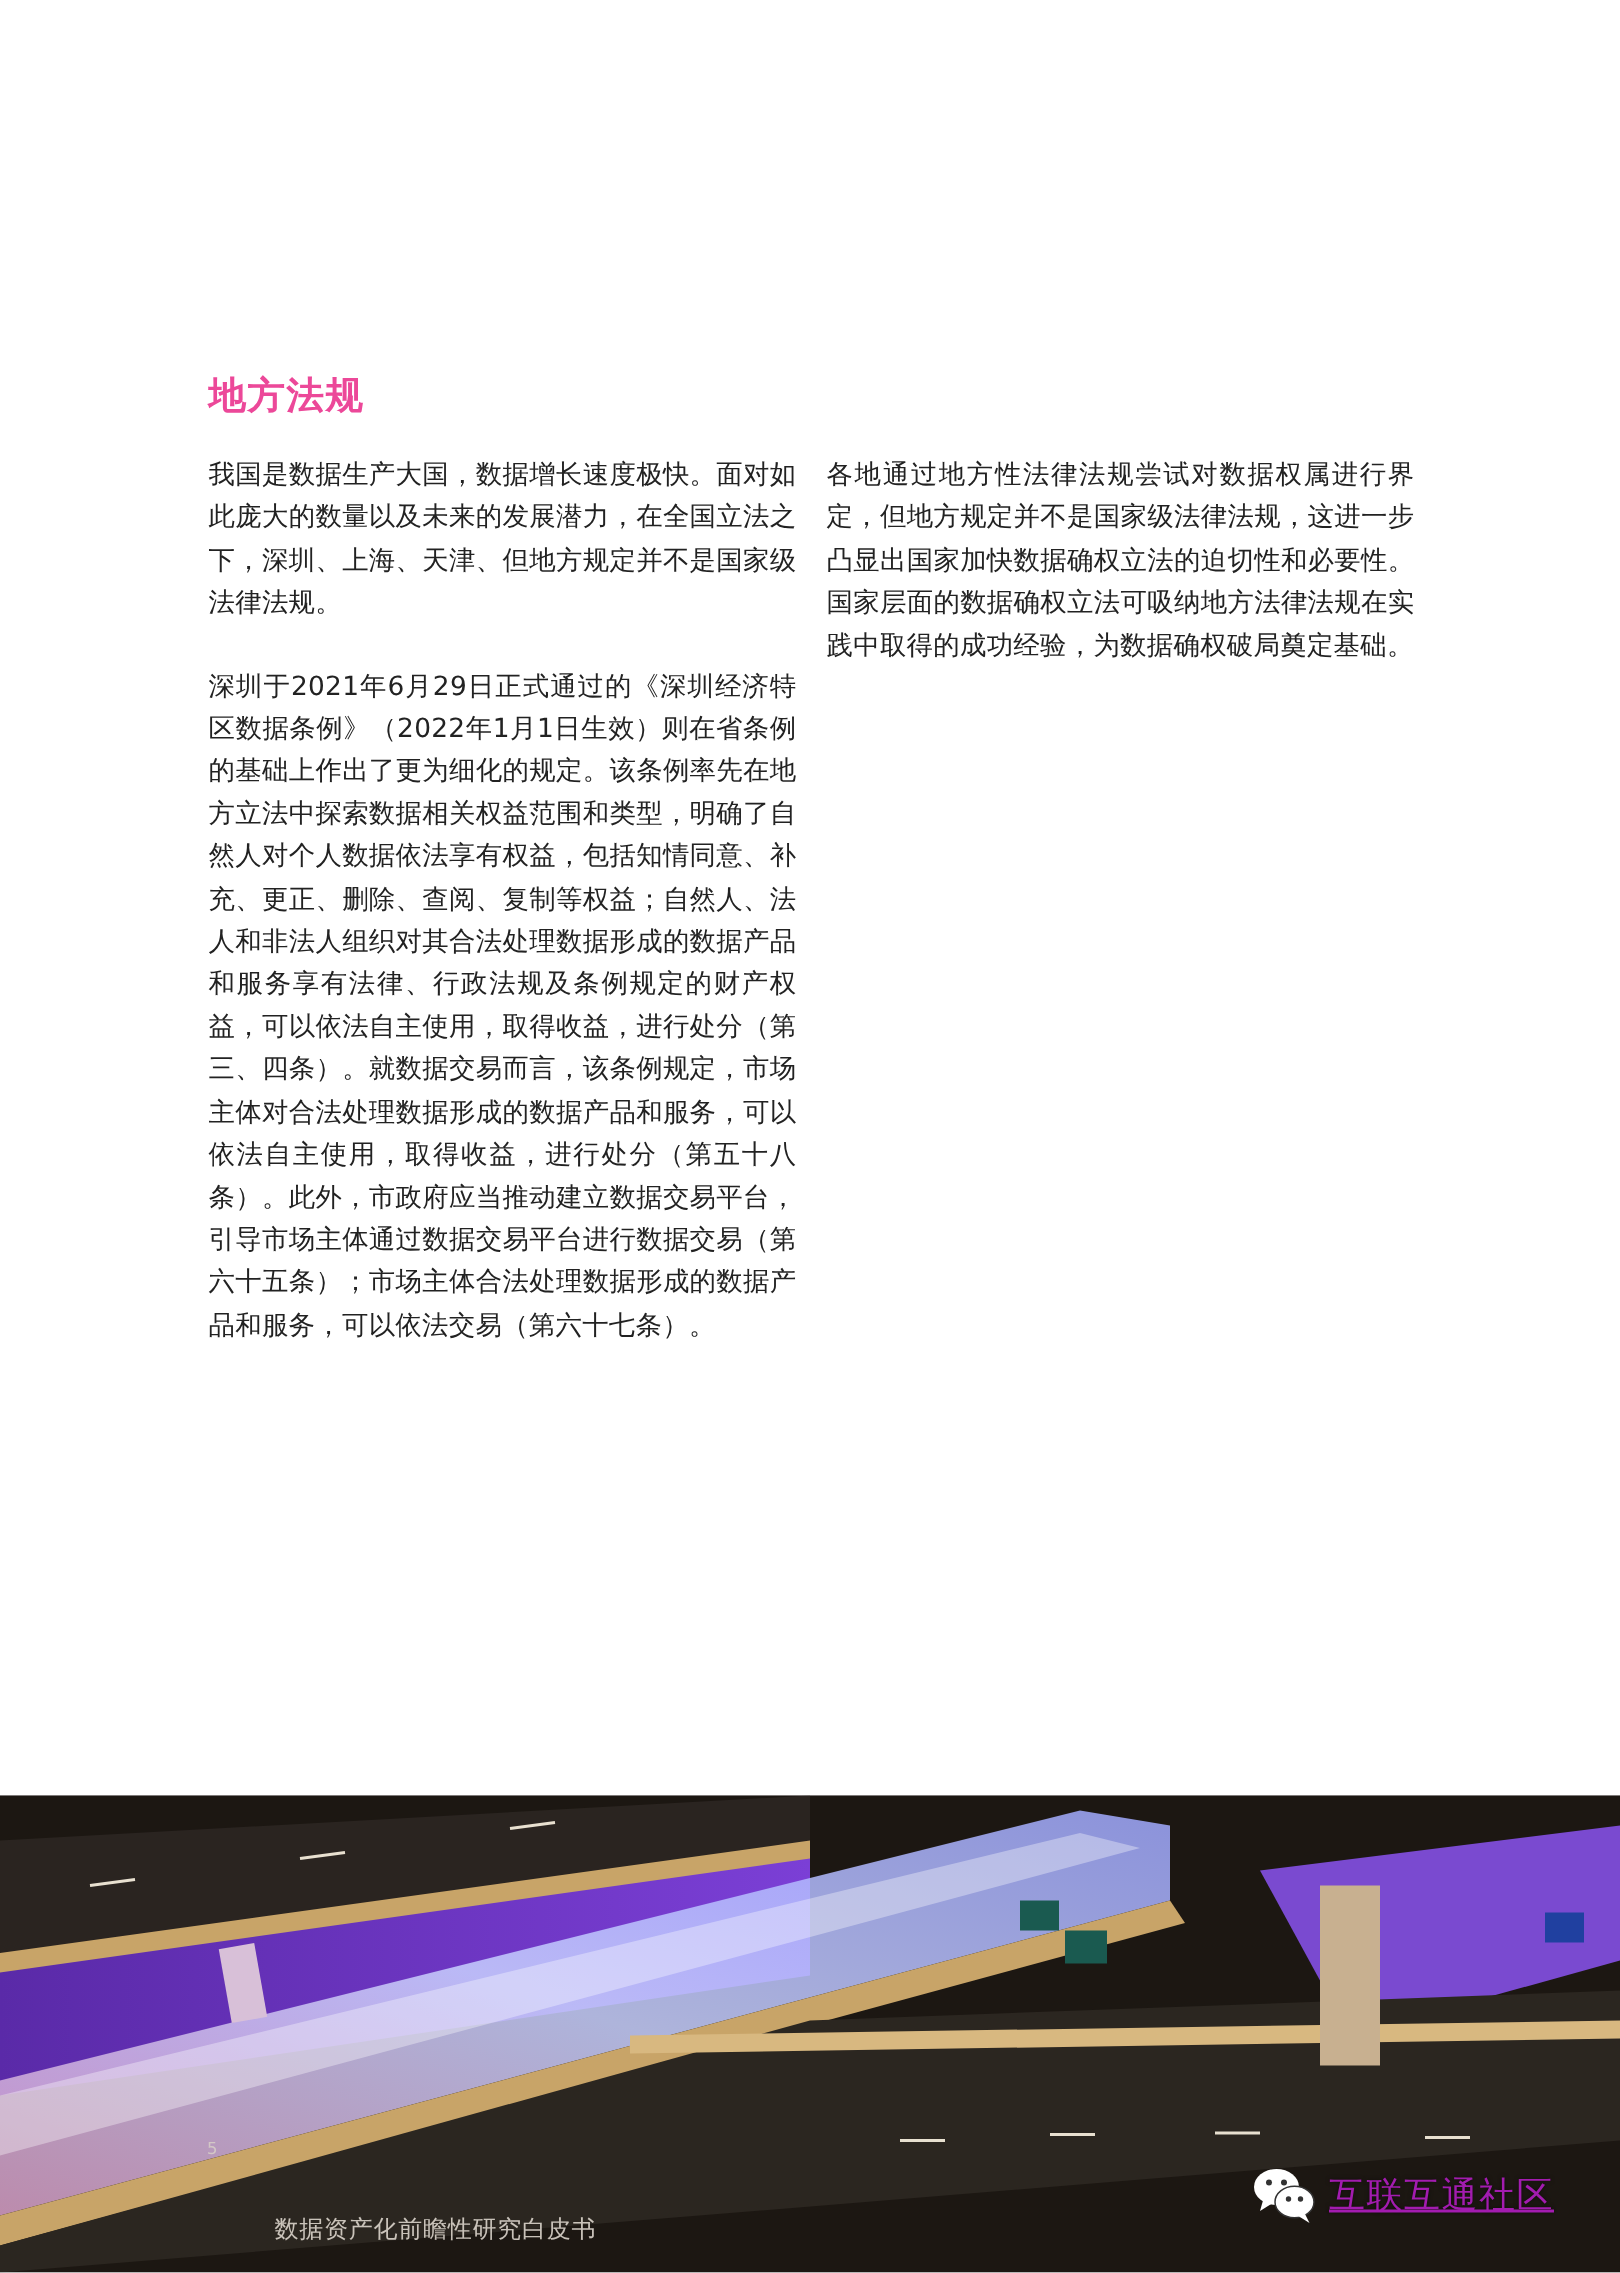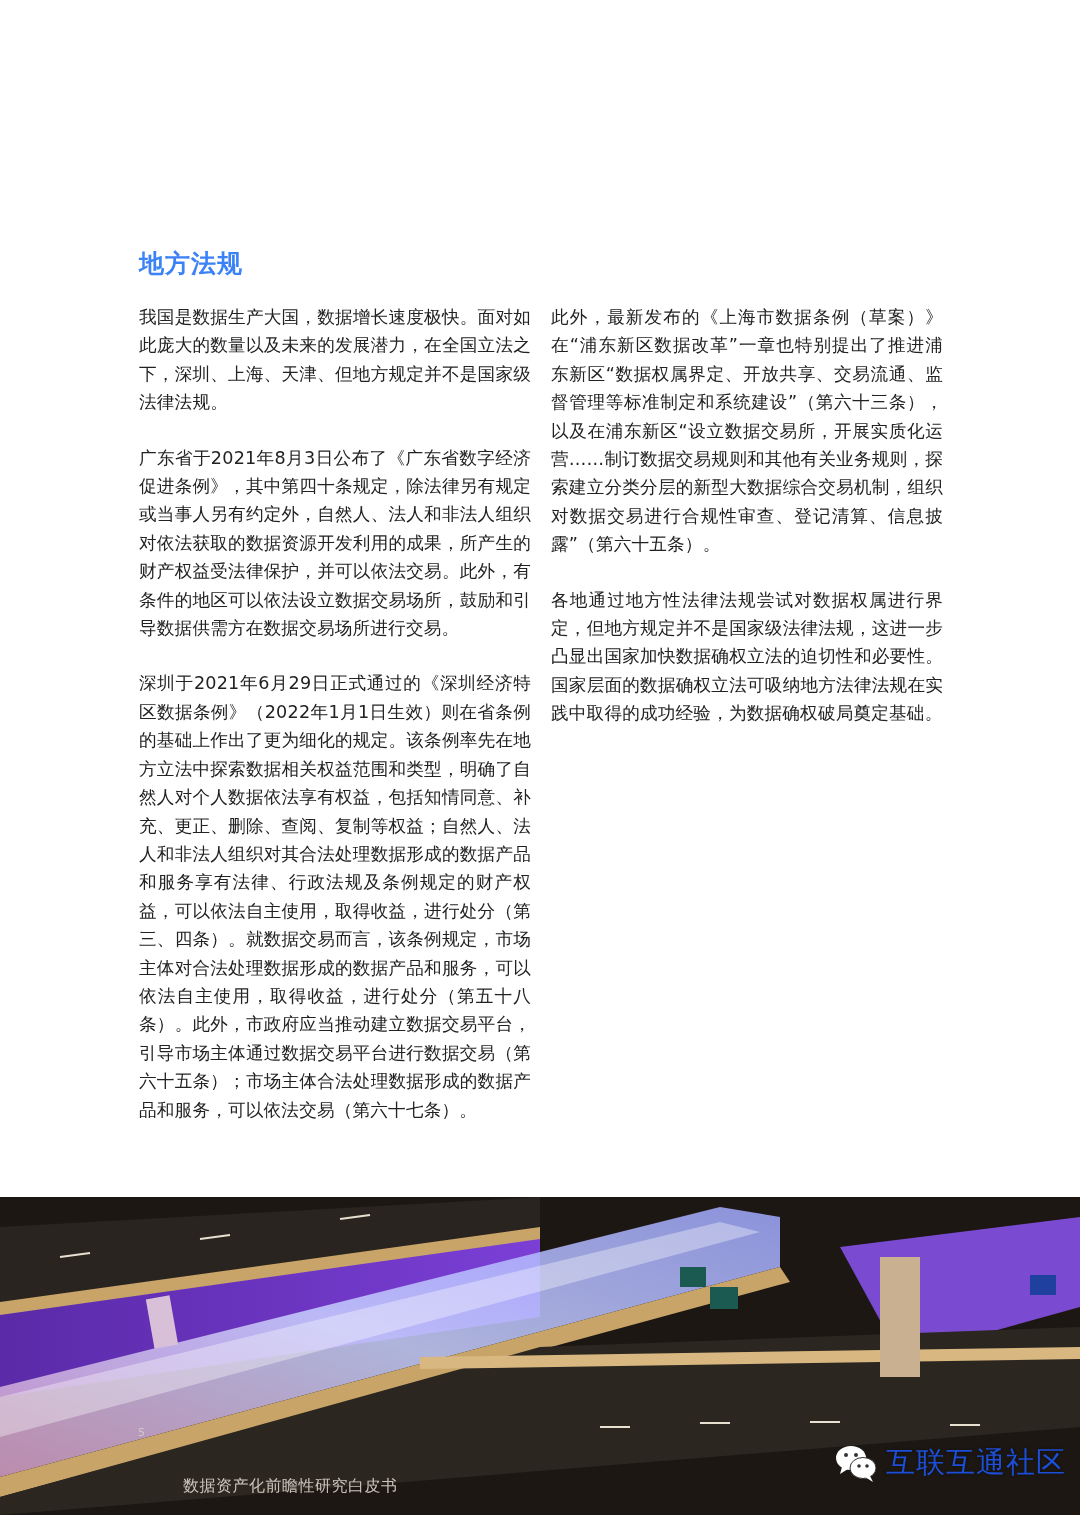--- a/index.html
+++ b/index.html
@@ -4,21 +4,21 @@
 <style>
   html, body { margin: 0; padding: 0; }
   body {
     width: 1080px; height: 1515px; position: relative; overflow: hidden;
     background: #ffffff;
     font-family: "DejaVu Sans", "Liberation Sans", sans-serif;
     color: #222222;
   }
   .page-title {
     position: absolute; left: 139px; top: 247px;
-    font-size: 25px; font-weight: bold; color: #3b82f6; letter-spacing: 1px;
+    font-size: 25px; font-weight: bold; color: #ec4899; letter-spacing: 1px;
     margin: 0;
   }
   .col {
     position: absolute; top: 303px; width: 392px;
   }
   .col-left { left: 139px; }
   .col-right { left: 551px; }
   .col p {
     margin: 0 0 27px 0;
     font-size: 17.6px; line-height: 28.4px;
@@ -37,37 +37,36 @@
   }
   .footer-title {
     position: absolute; left: 183px; top: 1476px;
     font-size: 16px; color: #e6dfd6; opacity: 0.85; letter-spacing: 0.5px;
   }
   .watermark {
     position: absolute; left: 834px; top: 1443px; height: 40px;
     display: flex; align-items: center; gap: 8px;
   }
   .watermark-text {
-    font-size: 29px; color: #1d4ed8; letter-spacing: 1px;
+    font-size: 24px; color: #a21caf; letter-spacing: 1px;
     text-shadow: 0 0 3px rgba(0,0,0,0.5);
+    text-decoration: underline;
   }
 </style>
 </head>
 <body>
 
 <h2 class="page-title">地方法规</h2>
 
 <div class="col col-left">
   <p>我国是数据生产大国，数据增长速度极快。面对如此庞大的数量以及未来的发展潜力，在全国立法之下，深圳、上海、天津、但地方规定并不是国家级法律法规。</p>
-  <p>广东省于2021年8月3日公布了《广东省数字经济促进条例》，其中第四十条规定，除法律另有规定或当事人另有约定外，自然人、法人和非法人组织对依法获取的数据资源开发利用的成果，所产生的财产权益受法律保护，并可以依法交易。此外，有条件的地区可以依法设立数据交易场所，鼓励和引导数据供需方在数据交易场所进行交易。</p>
   <p>深圳于2021年6月29日正式通过的《深圳经济特区数据条例》（2022年1月1日生效）则在省条例的基础上作出了更为细化的规定。该条例率先在地方立法中探索数据相关权益范围和类型，明确了自然人对个人数据依法享有权益，包括知情同意、补充、更正、删除、查阅、复制等权益；自然人、法人和非法人组织对其合法处理数据形成的数据产品和服务享有法律、行政法规及条例规定的财产权益，可以依法自主使用，取得收益，进行处分（第三、四条）。就数据交易而言，该条例规定，市场主体对合法处理数据形成的数据产品和服务，可以依法自主使用，取得收益，进行处分（第五十八条）。此外，市政府应当推动建立数据交易平台，引导市场主体通过数据交易平台进行数据交易（第六十五条）；市场主体合法处理数据形成的数据产品和服务，可以依法交易（第六十七条）。</p>
 </div>
 
 <div class="col col-right">
-  <p>此外，最新发布的《上海市数据条例（草案）》在“浦东新区数据改革”一章也特别提出了推进浦东新区“数据权属界定、开放共享、交易流通、监督管理等标准制定和系统建设”（第六十三条），以及在浦东新区“设立数据交易所，开展实质化运营……制订数据交易规则和其他有关业务规则，探索建立分类分层的新型大数据综合交易机制，组织对数据交易进行合规性审查、登记清算、信息披露”（第六十五条）。</p>
   <p>各地通过地方性法律法规尝试对数据权属进行界定，但地方规定并不是国家级法律法规，这进一步凸显出国家加快数据确权立法的迫切性和必要性。国家层面的数据确权立法可吸纳地方法律法规在实践中取得的成功经验，为数据确权破局奠定基础。</p>
 </div>
 
 <div class="photo">
   <svg width="1080" height="318" viewBox="0 0 1080 318">
     <defs>
       <linearGradient id="trail" x1="0" y1="1" x2="1" y2="0">
         <stop offset="0" stop-color="#d8a0c8"></stop>
         <stop offset="0.5" stop-color="#c8d0ff"></stop>
         <stop offset="1" stop-color="#9fa8ff"></stop>

